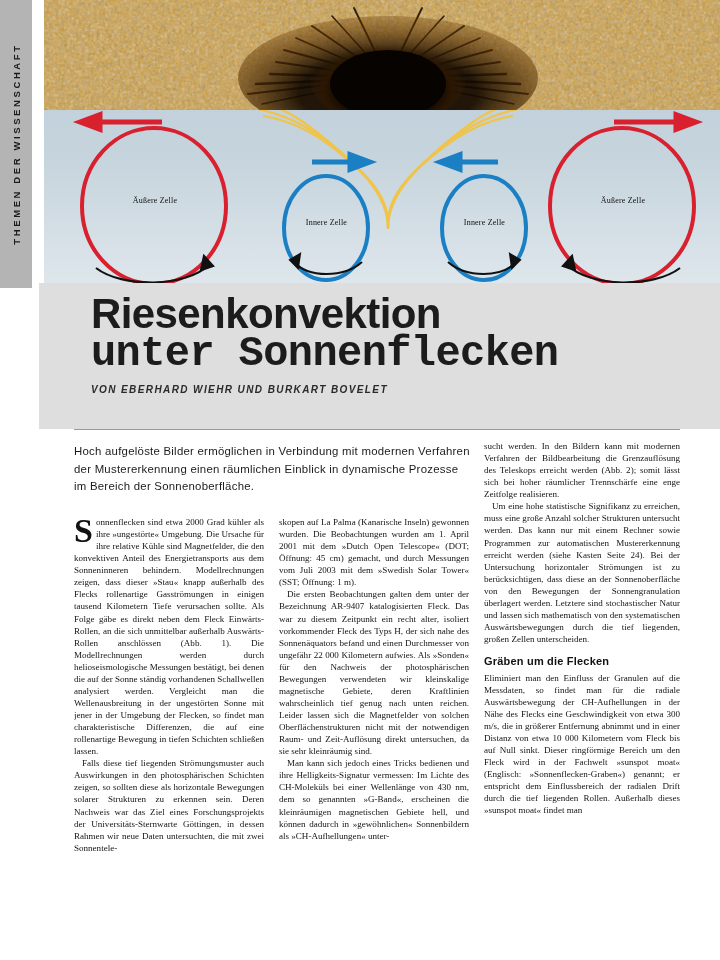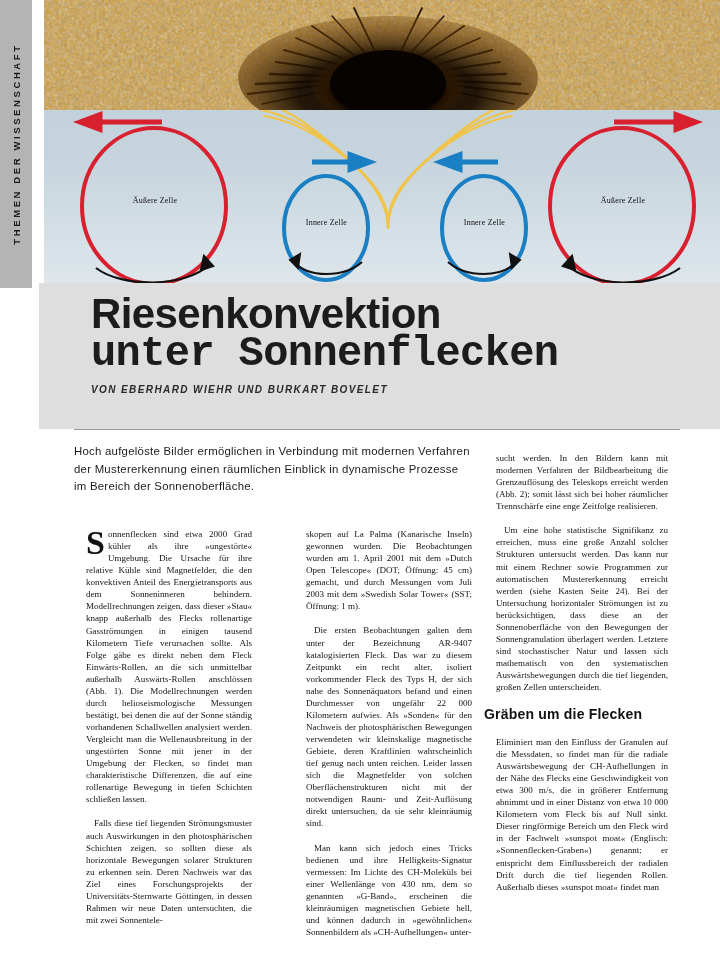--- a/index.html
+++ b/index.html
@@ -135,40 +135,40 @@
     font-family: "Liberation Serif", serif;
     font-size: 9.05px;
     line-height: 1.335;
     color: #141414;
     text-align: justify;
     hyphens: manual;
     -webkit-hyphens: manual;
     overflow: hidden;
   }
   #col1 { left: 74px;  top: 87px;  width: 190px; height: 444px; }
-  #col2 { left: 294px; top: 87px;  width: 190px; height: 444px; }
+  #col2 { left: 279px; top: 87px;  width: 190px; height: 444px; }
   #col3 { left: 484px; top: 11px;  width: 196px; height: 520px; }
 
-  .col p { margin: 12px; text-indent: 8px; }
+  .col p { margin: 0; text-indent: 8px; }
   .col p.first { text-indent: 0; }
 
   .dropcap {
     float: left;
     font-family: "Liberation Serif", serif;
     font-weight: bold;
     font-size: 34px;
     line-height: 0.78;
     padding: 2px 3px 0 0;
     color: #111;
   }
 
   .subhead {
     font-family: "Liberation Sans", sans-serif;
     font-weight: bold;
-    font-size: 14px;
+    font-size: 11px;
     color: #111;
     margin: 9px 0 3px 0;
     letter-spacing: .2px;
     text-align: left;
   }
   .subhead:first-child { margin-top: 0; }
 </style>
 </head>
 <body>
 

